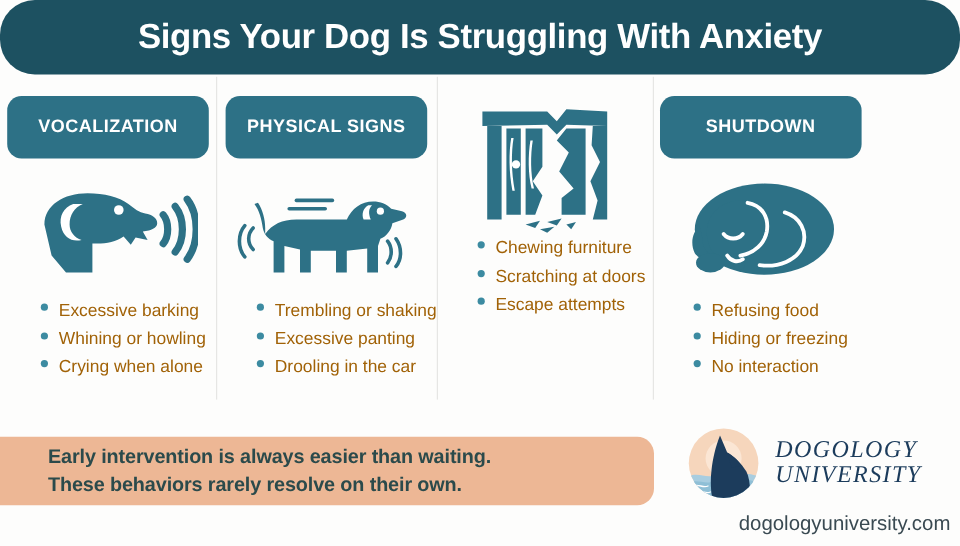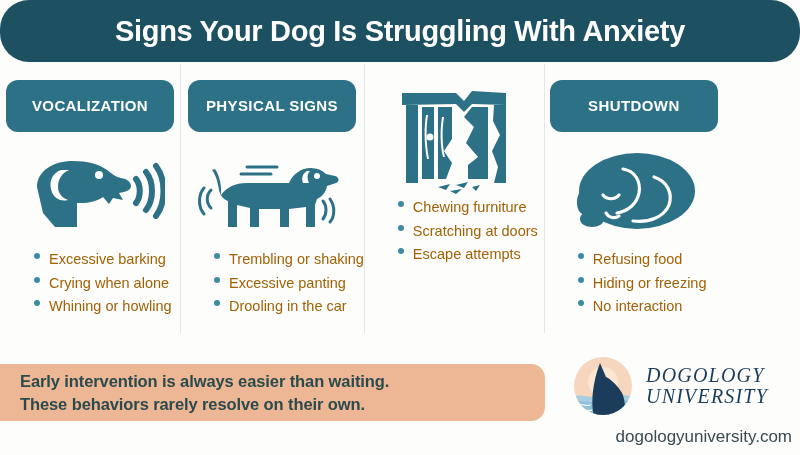--- a/index.html
+++ b/index.html
@@ -145,21 +145,21 @@
     position: absolute;
     left: 0;
     top: 19px;
     width: 545px;
     height: 57px;
     background: #edb795;
     border-radius: 0 14px 14px 0;
     display: flex;
     flex-direction: column;
     justify-content: center;
-    padding-left: 20px;
+    padding-left: 40px;
     box-sizing: border-box;
   }
   .cta-line {
     color: #2b4a4b;
     font-size: 16.5px;
     font-weight: bold;
     line-height: 1.35;
     letter-spacing: -0.1px;
     white-space: nowrap;
   }
@@ -232,25 +232,25 @@
           </g>
         </svg>
       </div>
       <ul class="bullets">
         <li class="bullet-item">
           <span class="bullet-dot"></span>
           <span>Excessive barking</span>
         </li>
         <li class="bullet-item">
           <span class="bullet-dot"></span>
+          <span>Whining or howling</span>
+        </li>
+        <li class="bullet-item">
+          <span class="bullet-dot"></span>
           <span>Crying when alone</span>
-        </li>
-        <li class="bullet-item">
-          <span class="bullet-dot"></span>
-          <span>Whining or howling</span>
         </li>
       </ul>
     </div>
 
     <div class="column">
       <div class="pill">PHYSICAL SIGNS</div>
       <div class="icon-wrap">
         <svg width="150" height="100" viewBox="0 0 150 100" aria-hidden="true">
           <g fill="#2d7186">
             <path d="M18 26 C22 32 24 40 24 47 L24 52

